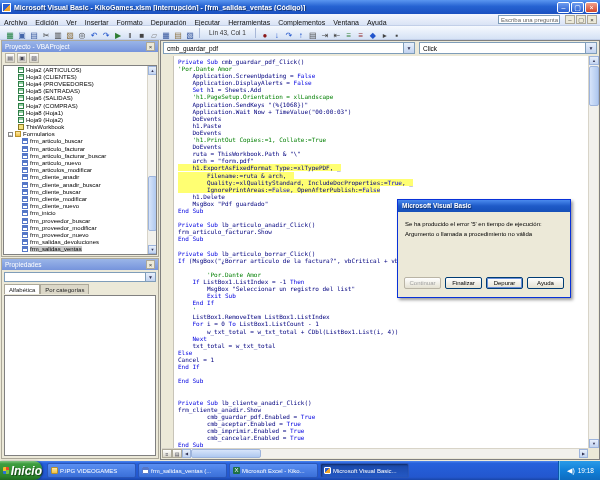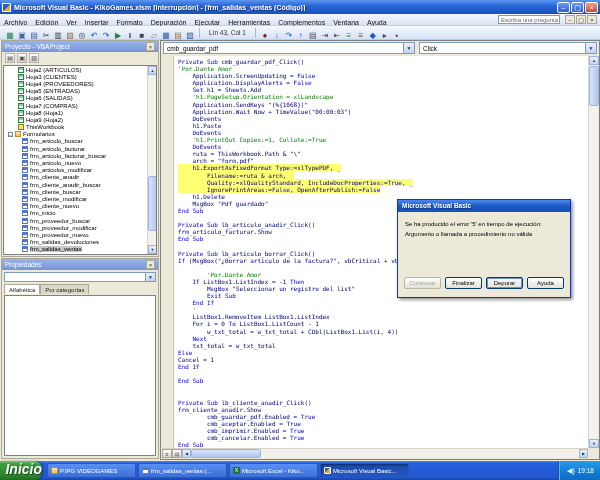--- a/index.html
+++ b/index.html
@@ -103,21 +103,21 @@
   .dlgbtn{width:37px;height:12px;font-size:6px;line-height:10px;text-align:center;color:#000;
     background:linear-gradient(to bottom,#fff,#E4E1D2);border:1px solid #003C74;border-radius:2px;}
   .dlgbtn.disabled{color:#A0A0A0;border-color:#B9B4A5;}
   .dlgbtn.default{box-shadow:inset 0 0 0 1px #6B90D8;}
 
   
   #taskbar{position:absolute;left:0;top:461px;width:600px;height:19px;
     background:linear-gradient(to bottom,#4E86EE 0%,#2560DC 12%,#2357CE 85%,#1845A8 100%);display:flex;align-items:center;}
   #start-btn{width:42px;height:19px;border-radius:0 8px 8px 0;
     background:linear-gradient(to bottom,#7EC27E 0%,#3E9E3E 15%,#2C842C 80%,#1F6A1F 100%);
-    color:#fff;font-size:14px;font-style:italic;font-weight:bold;display:flex;gap:2px;padding-left:3px;
+    color:#fff;font-size:12px;font-style:italic;font-weight:bold;display:flex;align-items:center;gap:2px;padding-left:3px;
     text-shadow:1px 1px 1px rgba(0,0,0,.5);box-shadow:1px 0 2px rgba(0,0,0,.4);}
   .flagicon{width:7px;height:7px;border-radius:1px;
     background:conic-gradient(#E8452C 0 25%,#7DC242 0 50%,#2C71D8 0 75%,#F5BE29 0);}
   .taskitems{display:flex;gap:2px;margin-left:5px;flex:1;height:15px;}
   .taskitem{width:89px;height:15px;border-radius:2px;background:linear-gradient(to bottom,#5A8FF2,#3A6FD8);
     border:1px solid #2A56B8;color:#fff;font-size:6px;display:flex;align-items:center;gap:2px;padding:0 3px;overflow:hidden;}
   .taskitem.active{background:linear-gradient(to bottom,#1A48A8,#2458C4);box-shadow:inset 1px 1px 2px rgba(0,0,0,.4);}
   .taskitem .tklabel{white-space:nowrap;overflow:hidden;text-overflow:ellipsis;}
   .tkicon{width:7px;height:7px;flex:0 0 auto;border-radius:1px;}
   .tkicon.folder{background:linear-gradient(to bottom,#FFE8A0,#EFC148);border:1px solid #B8922C;}

